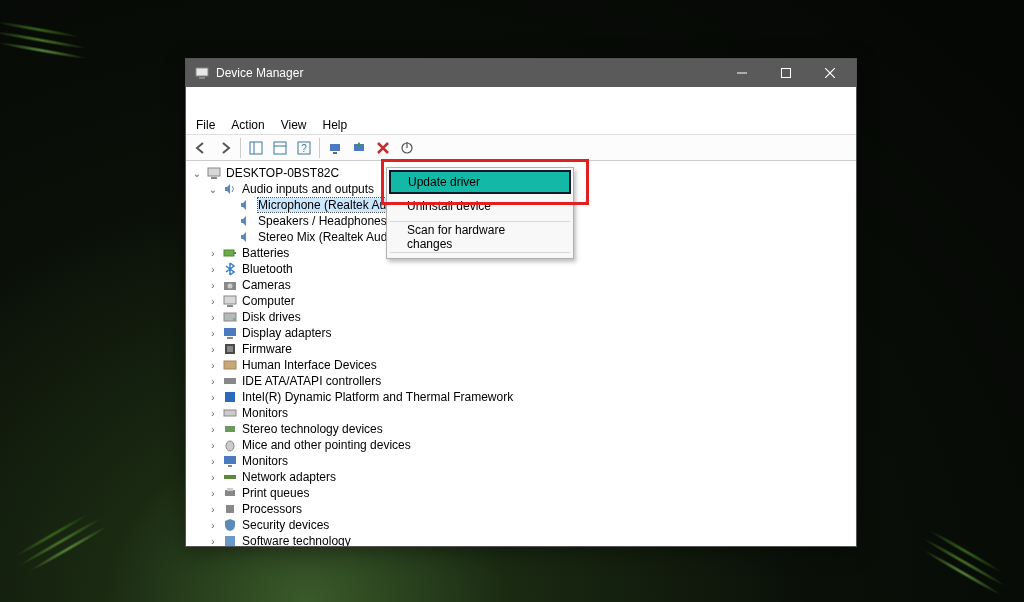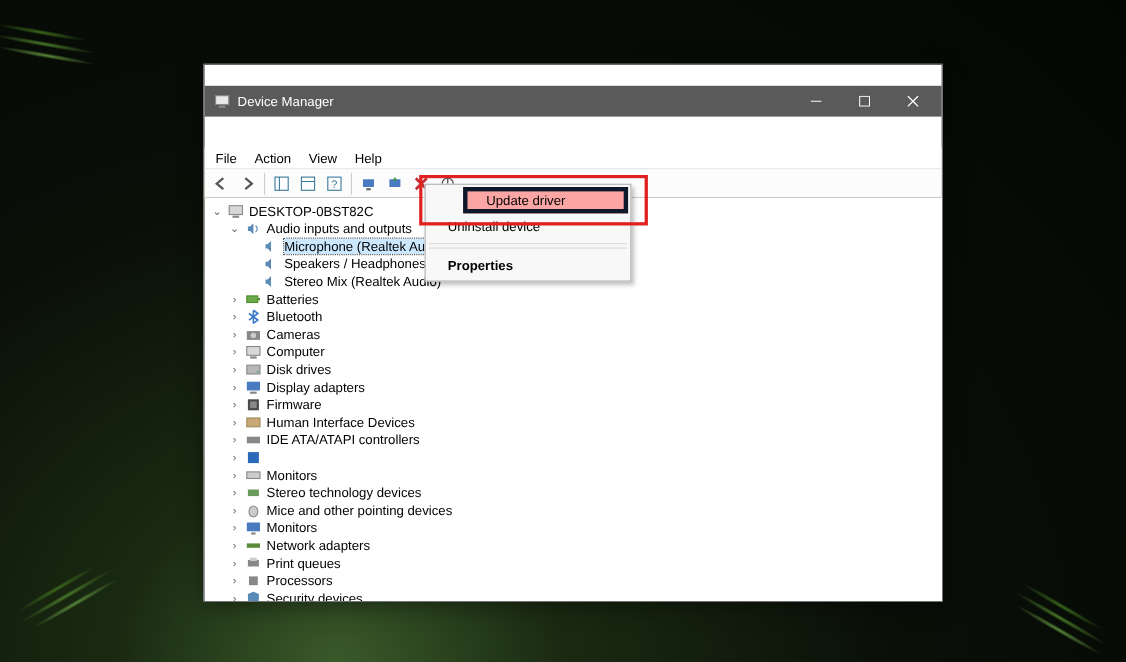--- a/index.html
+++ b/index.html
@@ -38,21 +38,20 @@
     display: flex;
     flex-direction: column;
   }
   .titlebar {
     height: 28px;
     background: #5a5a5a;
     color: #fff;
     display: flex;
     align-items: center;
     padding: 0 4px 0 8px;
-    margin-top: 19px;
   }
   .titlebar .icon { width: 16px; height: 16px; margin-right: 6px; display: flex; align-items:center; justify-content:center; }
   .titlebar .title { flex: 1; font-size: 12px; }
   .winbtn {
     width: 44px; height: 28px;
     display: flex; align-items: center; justify-content: center;
     color: #fff;
   }
   .menubar {
     height: 20px;
@@ -147,21 +146,21 @@
     padding: 2px;
     z-index: 10;
   }
   .cmitem {
     height: 24px;
     display: flex;
     align-items: center;
     padding: 0 18px;
     font-size: 12px;
   }
-  .cmitem.highlight { background: #fca5a5; border: 4px solid #0f172a; padding: 0 17px; margin-left: 32px; }
+  .cmitem.highlight { background: #14b8a6; border: 2px solid #0f172a; padding: 0 17px; }
   .cmsep {
     height: 1px;
     background: #d8d8d8;
     margin: 3px 1px;
   }
   .cmitem.bold { font-weight: 600; }
 
   .redbox {
     position: absolute;
     border: 3px solid #e12020;
@@ -404,20 +403,21 @@
           </span>
         <span class="label">IDE ATA/ATAPI controllers</span>
       </div>
       <div class="node pad1">
         <span class="twisty">›</span>
         <span class="nicon">
             <svg viewBox="0 0 16 16">
               <rect x="3" y="3" width="10" height="10" fill="#2a6aba"></rect>
             </svg>
           </span>
+        <span class="label">Intel(R) Dynamic Platform and Thermal Framework</span>
       </div>
       <div class="node pad1">
         <span class="twisty">›</span>
         <span class="nicon">
             <svg viewBox="0 0 16 16">
               <rect x="2" y="5" width="12" height="6" fill="#ccc" stroke="#888"></rect>
             </svg>
           </span>
         <span class="label">Monitors</span>
       </div>
@@ -508,17 +508,17 @@
     </div>
   </div>
 
 
 </div>
 
 <div class="contextmenu">
   <div class="cmitem highlight">Update driver</div>
   <div class="cmitem">Uninstall device</div>
   <div class="cmsep"></div>
+  <div class="cmitem">Scan for hardware changes</div>
   <div class="cmsep"></div>
-  <div class="cmitem bold">Properties</div>
 </div>
 
 <div class="redbox" style="left:381px; top:159px; width:208px; height:46px;"></div>
 
 </body></html>

